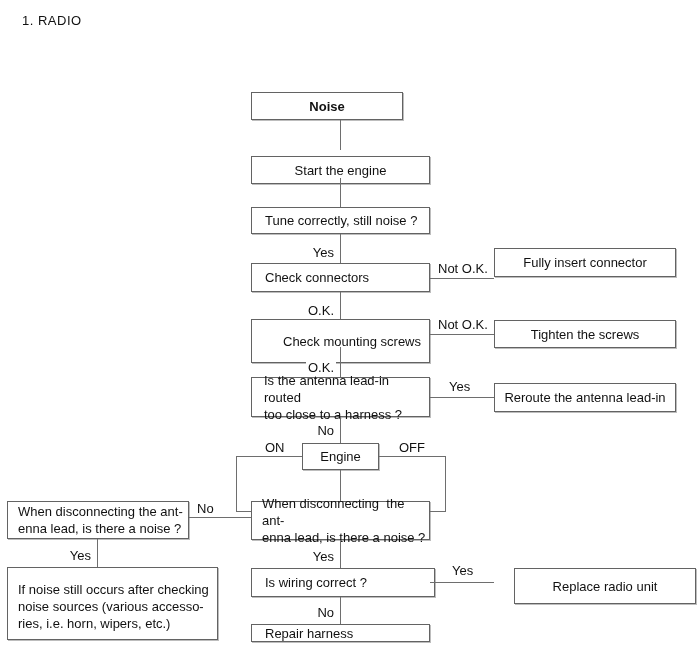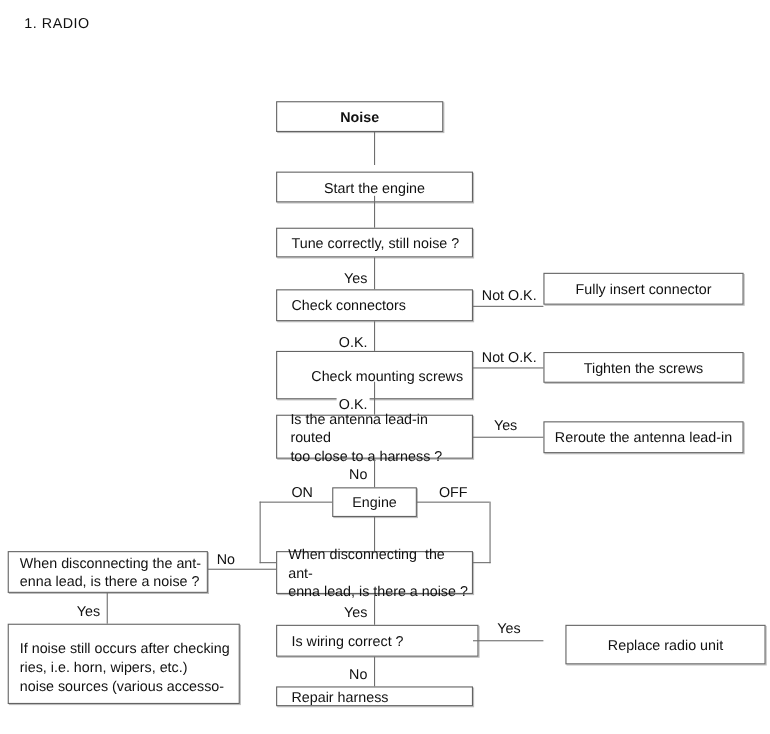--- a/index.html
+++ b/index.html
@@ -142,22 +142,22 @@
   <div class="box ctr" id="b-replace">
     <span class="ln">Replace radio unit</span>
   </div>
 
   <div class="box" id="b-when-l">
     <span class="ln">When disconnecting the ant-</span>
     <span class="ln">enna lead, is there a noise ?</span>
   </div>
   <div class="box" id="b-note">
     <span class="ln">If noise still occurs after checking</span>
+    <span class="ln">noise sources (various accesso-</span>
     <span class="ln">ries, i.e. horn, wipers, etc.)</span>
-    <span class="ln">noise sources (various accesso-</span>
   </div>
 
   <div class="vline" id="v1"></div>
   <div class="vline" id="v2"></div>
   <div class="vline" id="v3"></div>
   <div class="vline" id="v4"></div>
   <div class="vline" id="v5"></div>
   <div class="vline" id="v6"></div>
   <div class="vline" id="v7"></div>
   <div class="vline" id="v8"></div>

